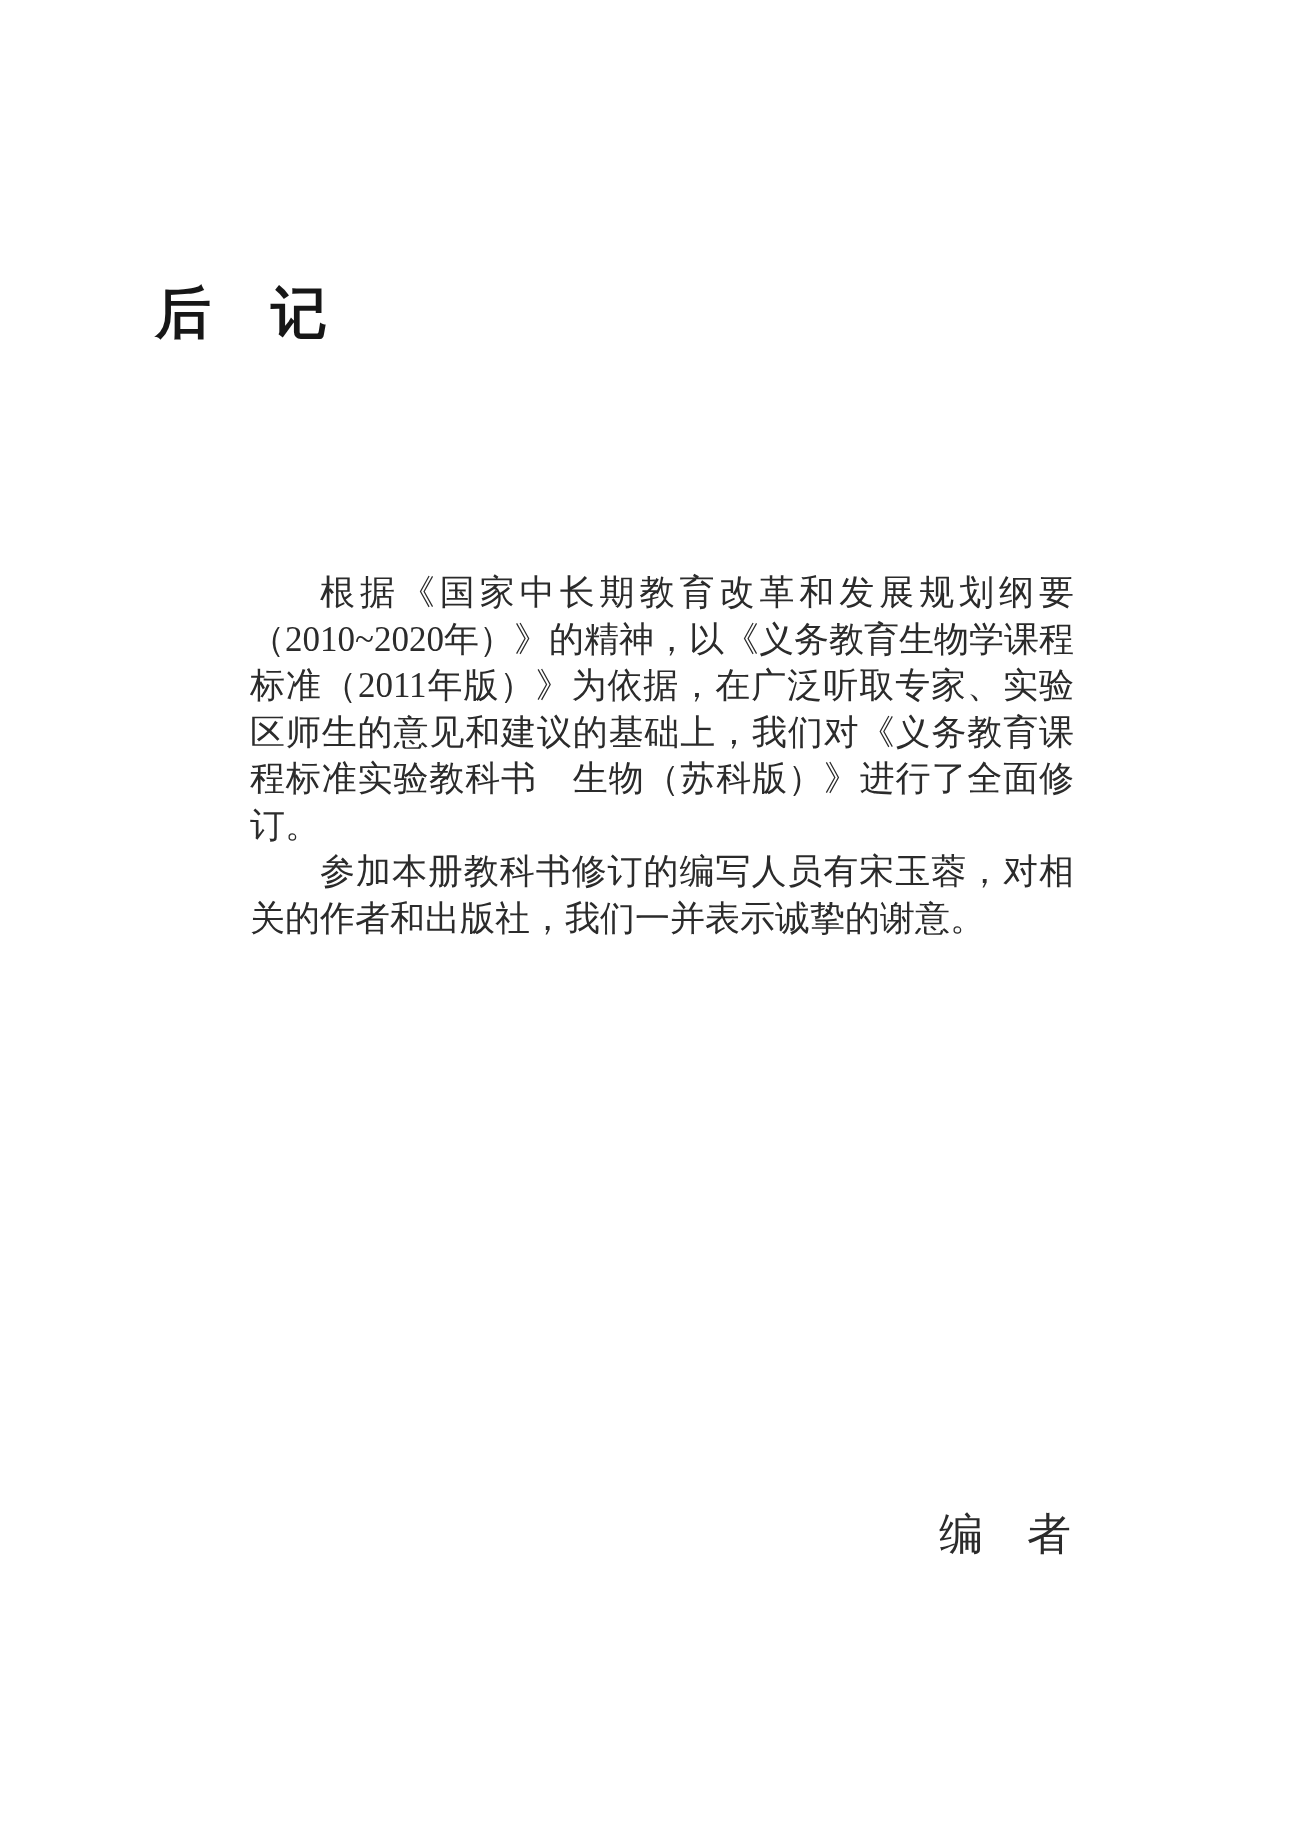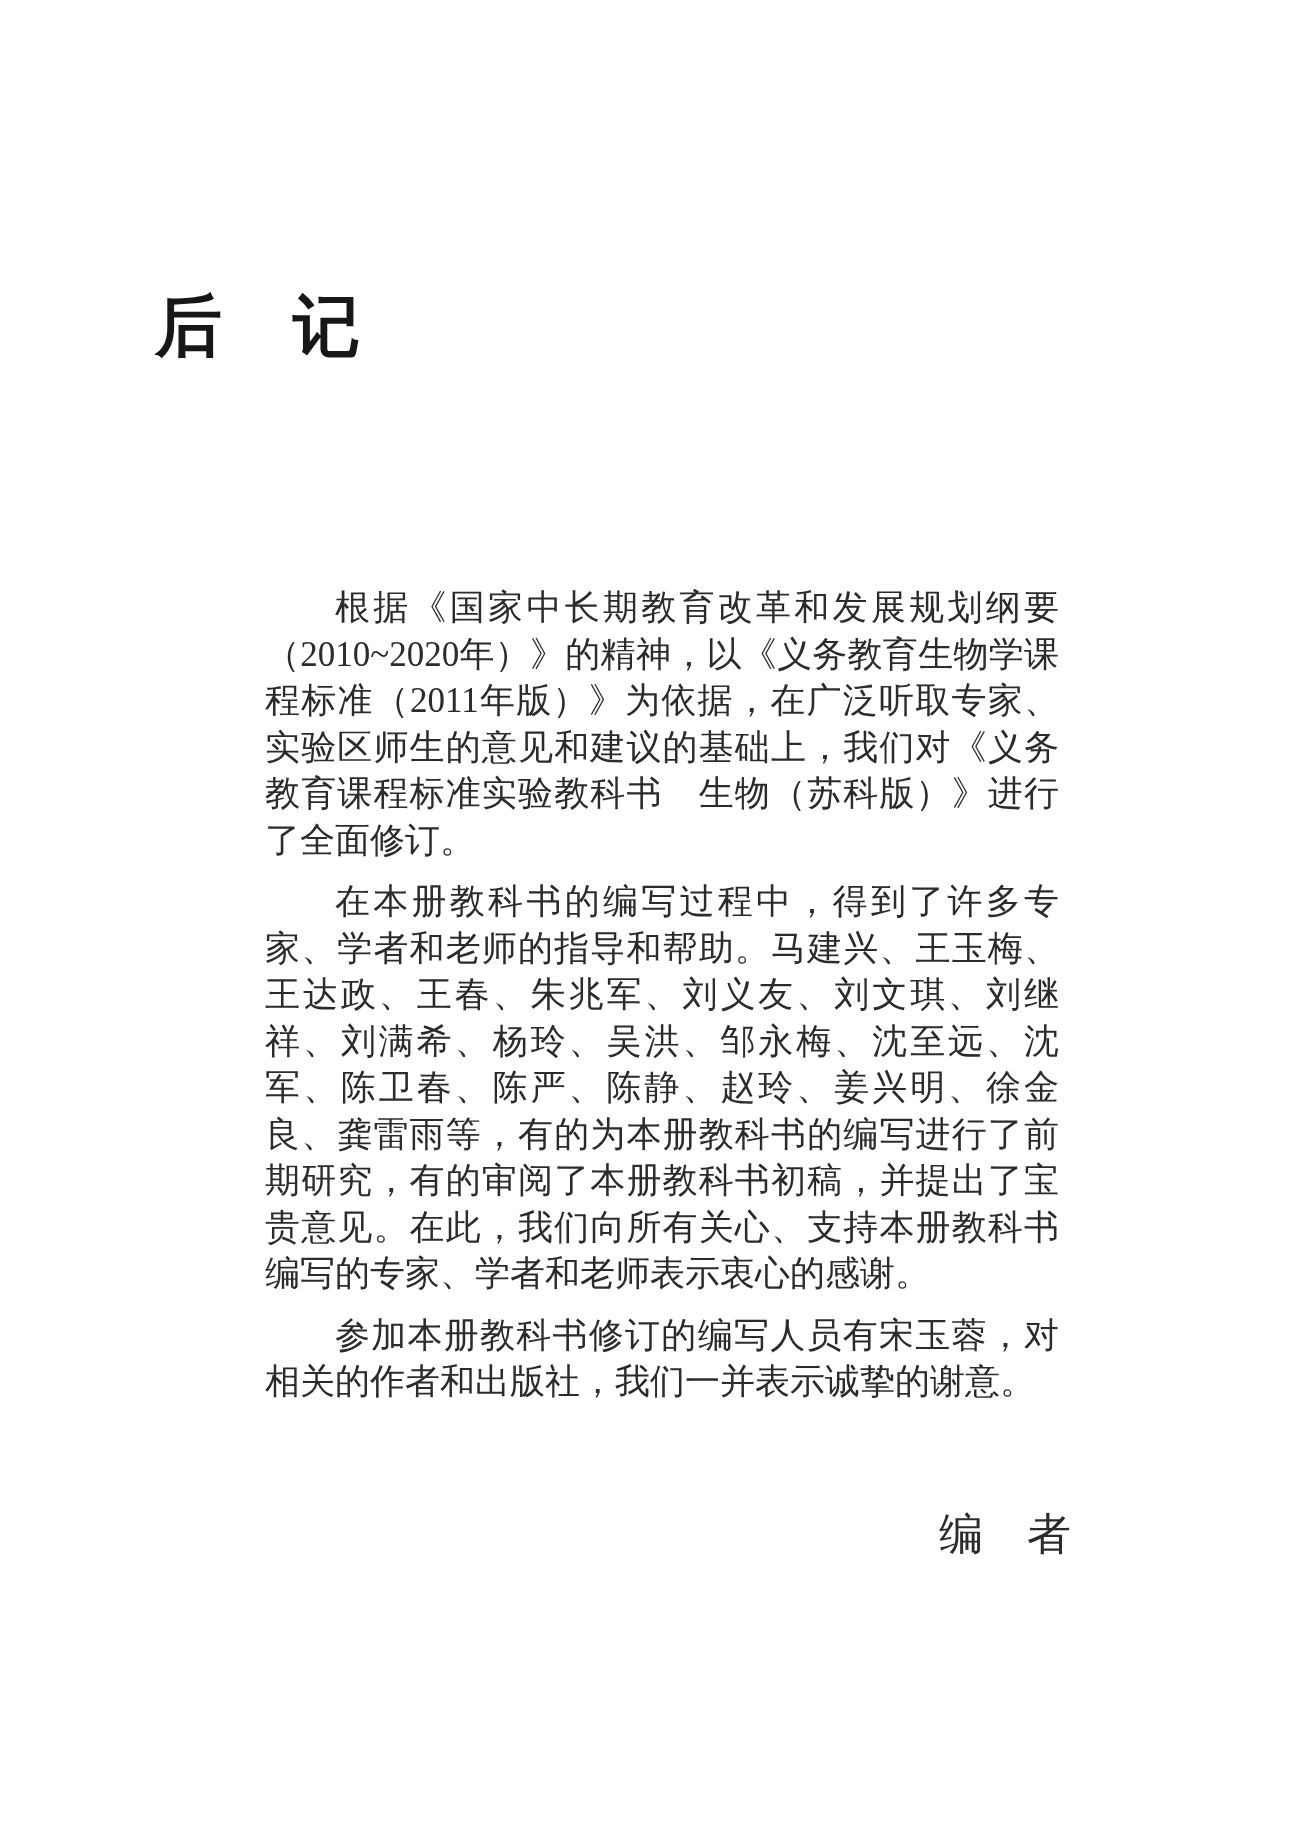--- a/index.html
+++ b/index.html
@@ -13,40 +13,40 @@
     height: 1842px;
     margin: 0 auto;
     background: #ffffff;
     overflow: hidden;
     font-family: "Liberation Serif", "DejaVu Serif", serif;
   }
   .page-title {
     position: absolute;
     left: 155px;
     top: 240px;
-    font-size: 67px;
+    font-size: 56px;
     font-weight: bold;
     line-height: 1.25;
     letter-spacing: 2px;
     color: #171717;
     white-space: pre;
   }
   .body-text {
     position: absolute;
     left: 250px;
     top: 570px;
     width: 824px;
     font-size: 35px;
     line-height: 46.5px;
     color: #2b2b2b;
     text-align: justify;
     text-justify: inter-ideograph;
   }
   .body-text p {
-    margin: 15px;
+    margin: 0;
     padding: 0;
     text-indent: 2em;
   }
   .signature {
     position: absolute;
     top: 1512px;
     right: 240px;
     font-size: 44px;
     line-height: 46.5px;
     color: #2b2b2b;
@@ -55,19 +55,18 @@
 </style>
 </head>
 <body>
 
 <div class="page">
 
   <h1 class="page-title">后　记</h1>
 
   <div class="body-text">
     <p>根据《国家中长期教育改革和发展规划纲要（2010~2020年）》的精神，以《义务教育生物学课程标准（2011年版）》为依据，在广泛听取专家、实验区师生的意见和建议的基础上，我们对《义务教育课程标准实验教科书　生物（苏科版）》进行了全面修订。</p>
-    <p>在本册教科书的编写过程中，得到了许多专家、学者和老师的指导和帮助。马建兴、王玉梅、王达政、王春、朱兆军、刘义友、刘文琪、刘继祥、刘满希、杨玲、吴洪、邹永梅、沈至远、沈军、陈卫春、陈严、陈静、赵玲、姜兴明、徐金良、龚雷雨等，有的为本册教科书的编写进行了前期研究，有的审阅了本册教科书初稿，并提出了宝贵意见。在此，我们向所有关心、支持本册教科书编写的专家、学者和老师表示衷心的感谢。</p>
     <p>参加本册教科书修订的编写人员有宋玉蓉，对相关的作者和出版社，我们一并表示诚挚的谢意。</p>
   </div>
 
   <div class="signature">编　者</div>
 
 </div>
 
 </body></html>

